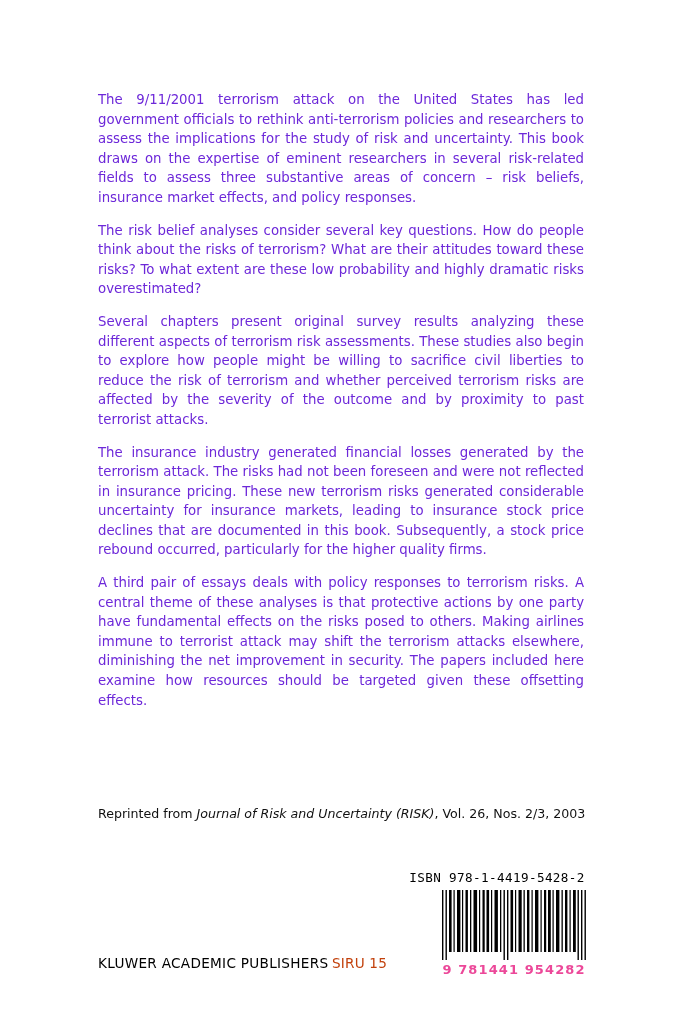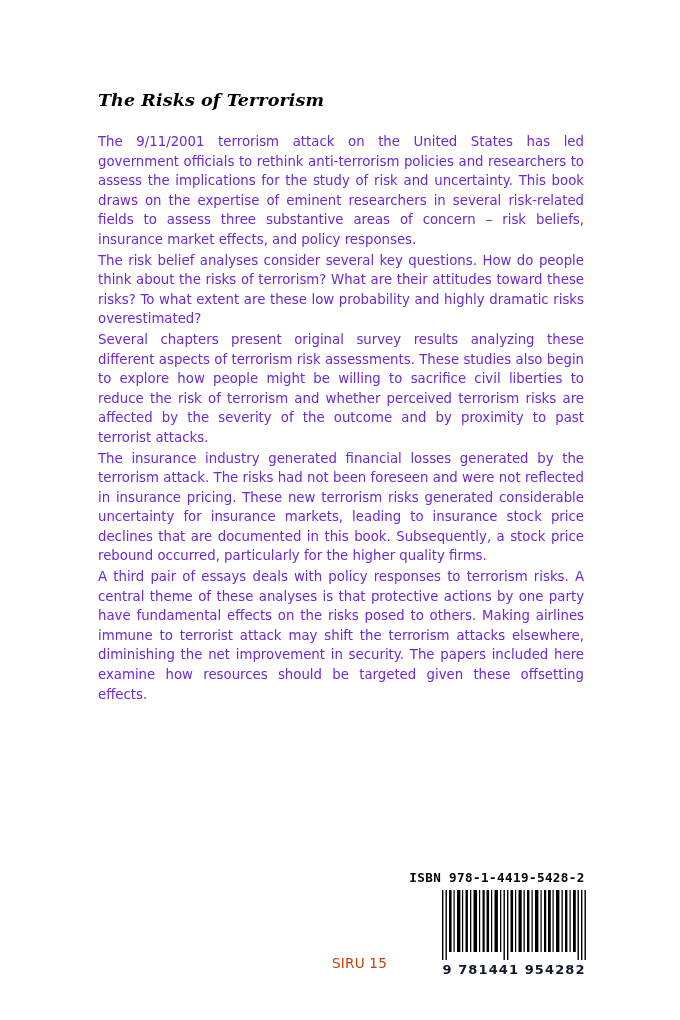--- a/index.html
+++ b/index.html
@@ -41,21 +41,21 @@
   .blurb p {
     margin: 0;
     font-size: 13.3px;
     line-height: 19.6px;
     text-align: justify;
     text-justify: inter-word;
     color: #6d28d9;
     font-family: "DejaVu Sans", sans-serif;
   }
   .blurb p + p {
-    margin-top: 1px;
+    margin-top: 13px;
   }
   .reprint {
     position: absolute;
     left: 98px;
     top: 806px;
     width: 500px;
     font-size: 12.6px;
     line-height: 16px;
     color: #111;
   }
@@ -63,21 +63,21 @@
     font-style: italic;
   }
   .isbn-text {
     position: absolute;
     left: 407px;
     top: 870px;
     width: 180px;
     text-align: center;
     font-family: "DejaVu Sans Mono", monospace;
     font-size: 12.6px;
-    font-weight: bold;
+    font-weight: normal;
     letter-spacing: 0.4px;
     color: #000;
   }
   .barcode-wrap {
     position: absolute;
     left: 440px;
     top: 890px;
     width: 148px;
   }
   .barcode {
@@ -85,21 +85,21 @@
     width: 148px;
     display: block;
   }
   .barcode-digits {
     margin-top: 2px;
     font-family: "DejaVu Sans", sans-serif;
     font-size: 13px;
     font-weight: bold;
     letter-spacing: 1.1px;
     text-align: center;
-    color: #0f172a;
+    color: #ec4899;
   }
   .publisher {
     position: absolute;
     left: 98px;
     top: 955px;
     font-family: "DejaVu Sans", sans-serif;
     font-size: 13.6px;
     letter-spacing: 0.3px;
     color: #000;
   }
@@ -112,31 +112,33 @@
     letter-spacing: 0.2px;
     color: #c2410c;
   }
 </style>
 </head>
 <body>
 
 <div class="page">
 
   <div class="content">
-    <h1 class="book-title">The Risks of Terrorism</h1>
 
     <div class="blurb">
       <p>The 9/11/2001 terrorism attack on the United States has led government officials to rethink anti-terrorism policies and researchers to assess the implications for the study of risk and uncertainty. This book draws on the expertise of eminent researchers in several risk-related fields to assess three substantive areas of concern – risk beliefs, insurance market effects, and policy responses.</p>
       <p>The risk belief analyses consider several key questions. How do people think about the risks of terrorism? What are their attitudes toward these risks? To what extent are these low probability and highly dramatic risks overestimated?</p>
       <p>Several chapters present original survey results analyzing these different aspects of terrorism risk assessments. These studies also begin to explore how people might be willing to sacrifice civil liberties to reduce the risk of terrorism and whether perceived terrorism risks are affected by the severity of the outcome and by proximity to past terrorist attacks.</p>
       <p>The insurance industry generated financial losses generated by the terrorism attack. The risks had not been foreseen and were not reflected in insurance pricing. These new terrorism risks generated considerable uncertainty for insurance markets, leading to insurance stock price declines that are documented in this book. Subsequently, a stock price rebound occurred, particularly for the higher quality firms.</p>
       <p>A third pair of essays deals with policy responses to terrorism risks. A central theme of these analyses is that protective actions by one party have fundamental effects on the risks posed to others. Making airlines immune to terrorist attack may shift the terrorism attacks elsewhere, diminishing the net improvement in security. The papers included here examine how resources should be targeted given these offsetting effects.</p>
     </div>
   </div>
 
+  <div class="reprint">
+    <span>Reprinted from </span><span class="ital">Journal of Risk and Uncertainty (RISK)</span><span>, Vol. 26, Nos. 2/3, 2003</span>
+  </div>
 
   <div class="isbn-text">ISBN 978-1-4419-5428-2</div>
 
   <div class="barcode-wrap">
     <svg class="barcode" viewBox="0 0 148 70" preserveAspectRatio="none">
       <rect x="0" y="0" width="148" height="70" fill="#ffffff"></rect>
       <g fill="#000000">
         <rect x="2" y="0" width="1.4" height="70"></rect>
         <rect x="5.5" y="0" width="1.4" height="70"></rect>
         <rect x="9" y="0" width="2.6" height="62"></rect>
@@ -171,15 +173,16 @@
         <rect x="129.5" y="0" width="1.2" height="62"></rect>
         <rect x="133" y="0" width="2.8" height="62"></rect>
         <rect x="137.5" y="0" width="1.4" height="70"></rect>
         <rect x="141" y="0" width="1.4" height="70"></rect>
         <rect x="144.5" y="0" width="1.4" height="70"></rect>
       </g>
     </svg>
     <div class="barcode-digits">9 781441 954282</div>
   </div>
 
+  <div class="publisher">KLUWER ACADEMIC PUBLISHERS</div>
   <div class="series-code">SIRU 15</div>
 
 </div>
 
 </body></html>

